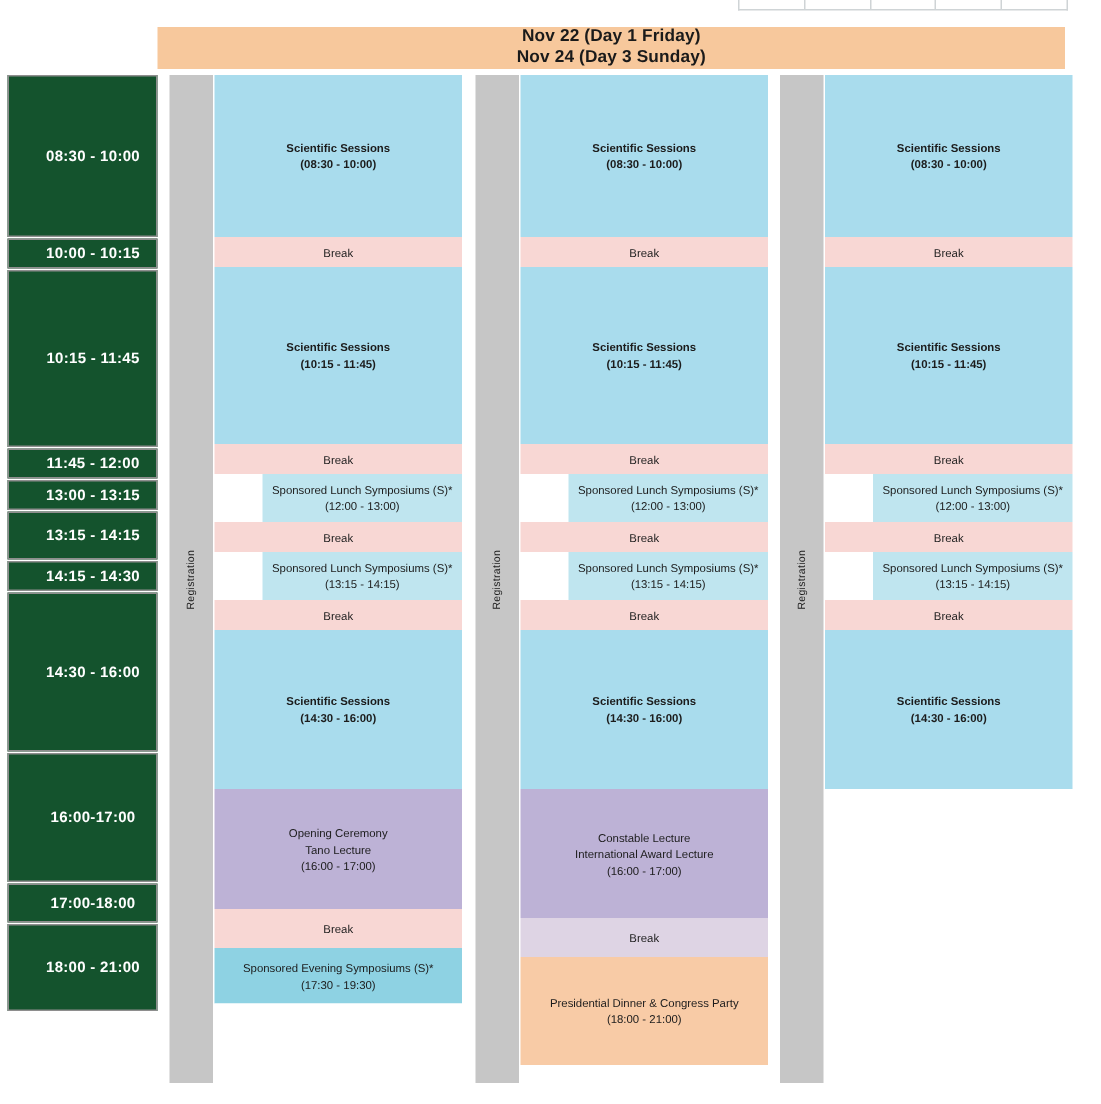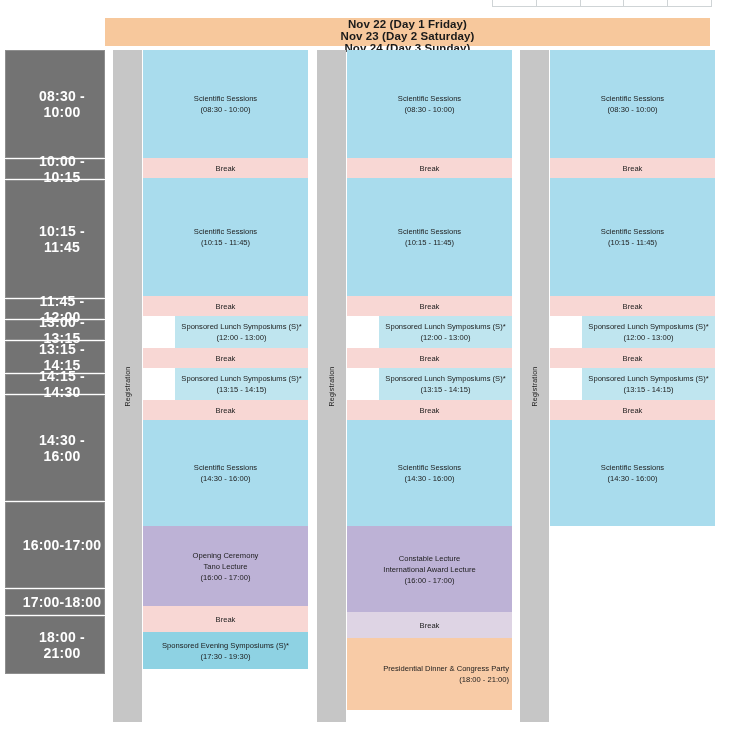--- a/index.html
+++ b/index.html
@@ -64,23 +64,23 @@
   }
 
   
   #time-column {
     position: absolute;
     left: 5px;
     top: 50px;
     width: 100px;
   }
   .time-cell {
-    background: #737373;
+    background: #14532d;
     color: #ffffff;
-    font-size: 14px;
+    font-size: 10px;
     font-weight: bold;
     display: flex;
     align-items: center;
     justify-content: center;
     box-sizing: border-box;
     border: 1px solid #8e8e8e;
     margin-bottom: 1px;
     text-align: center;
     letter-spacing: .2px;
     padding-left: 14px;
@@ -115,45 +115,44 @@
     align-items: center;
     justify-content: center;
     text-align: center;
     font-size: 7.6px;
     color: #1c1c1c;
     line-height: 1.45;
     padding: 0 3px;
   }
   .slot .slot-line { display: block; white-space: nowrap; }
 
-  .slot.session  { background: #a9dced; }
+  .slot.session  { background: #a9dced; font-weight: bold; }
   .slot.break    { background: #f8d7d4; }
   .slot.lunch    { background: #bfe5ef; margin-left: 32px; }
   .slot.ceremony { background: #bdb2d6; }
   .slot.break-lav{ background: #ded4e4; }
-  .slot.party    { background: #f8cba6; align-items: flex-end; }
+  .slot.party    { background: #f8cba6; }
   .slot.evening  { background: #8ed2e3; }
   .slot.empty    { background: #ffffff; }
 </style>
 </head>
 <body>
 
 <div id="schedule-board">
 
   <div id="table-fragment">
       <div class="frag-cell"></div>
       <div class="frag-cell"></div>
       <div class="frag-cell"></div>
       <div class="frag-cell"></div>
       <div class="frag-cell"></div>
     </div>
 
   <div id="day-header-row">
       <div class="day-header-cell">Nov 22 (Day 1 Friday)</div>
-      <div class="day-header-cell">Nov 23 (Day 2 Saturday)</div>
       <div class="day-header-cell">Nov 24 (Day 3 Sunday)</div>
     </div>
 
   <div id="time-column">
       <div class="time-cell" style="height: 108px;">08:30 - 10:00</div>
       <div class="time-cell" style="height: 20px;">10:00 - 10:15</div>
       <div class="time-cell" style="height: 118px;">10:15 - 11:45</div>
       <div class="time-cell" style="height: 20px;">11:45 - 12:00</div>
       <div class="time-cell" style="height: 20px;">13:00 - 13:15</div>
       <div class="time-cell" style="height: 32px;">13:15 - 14:15</div>

